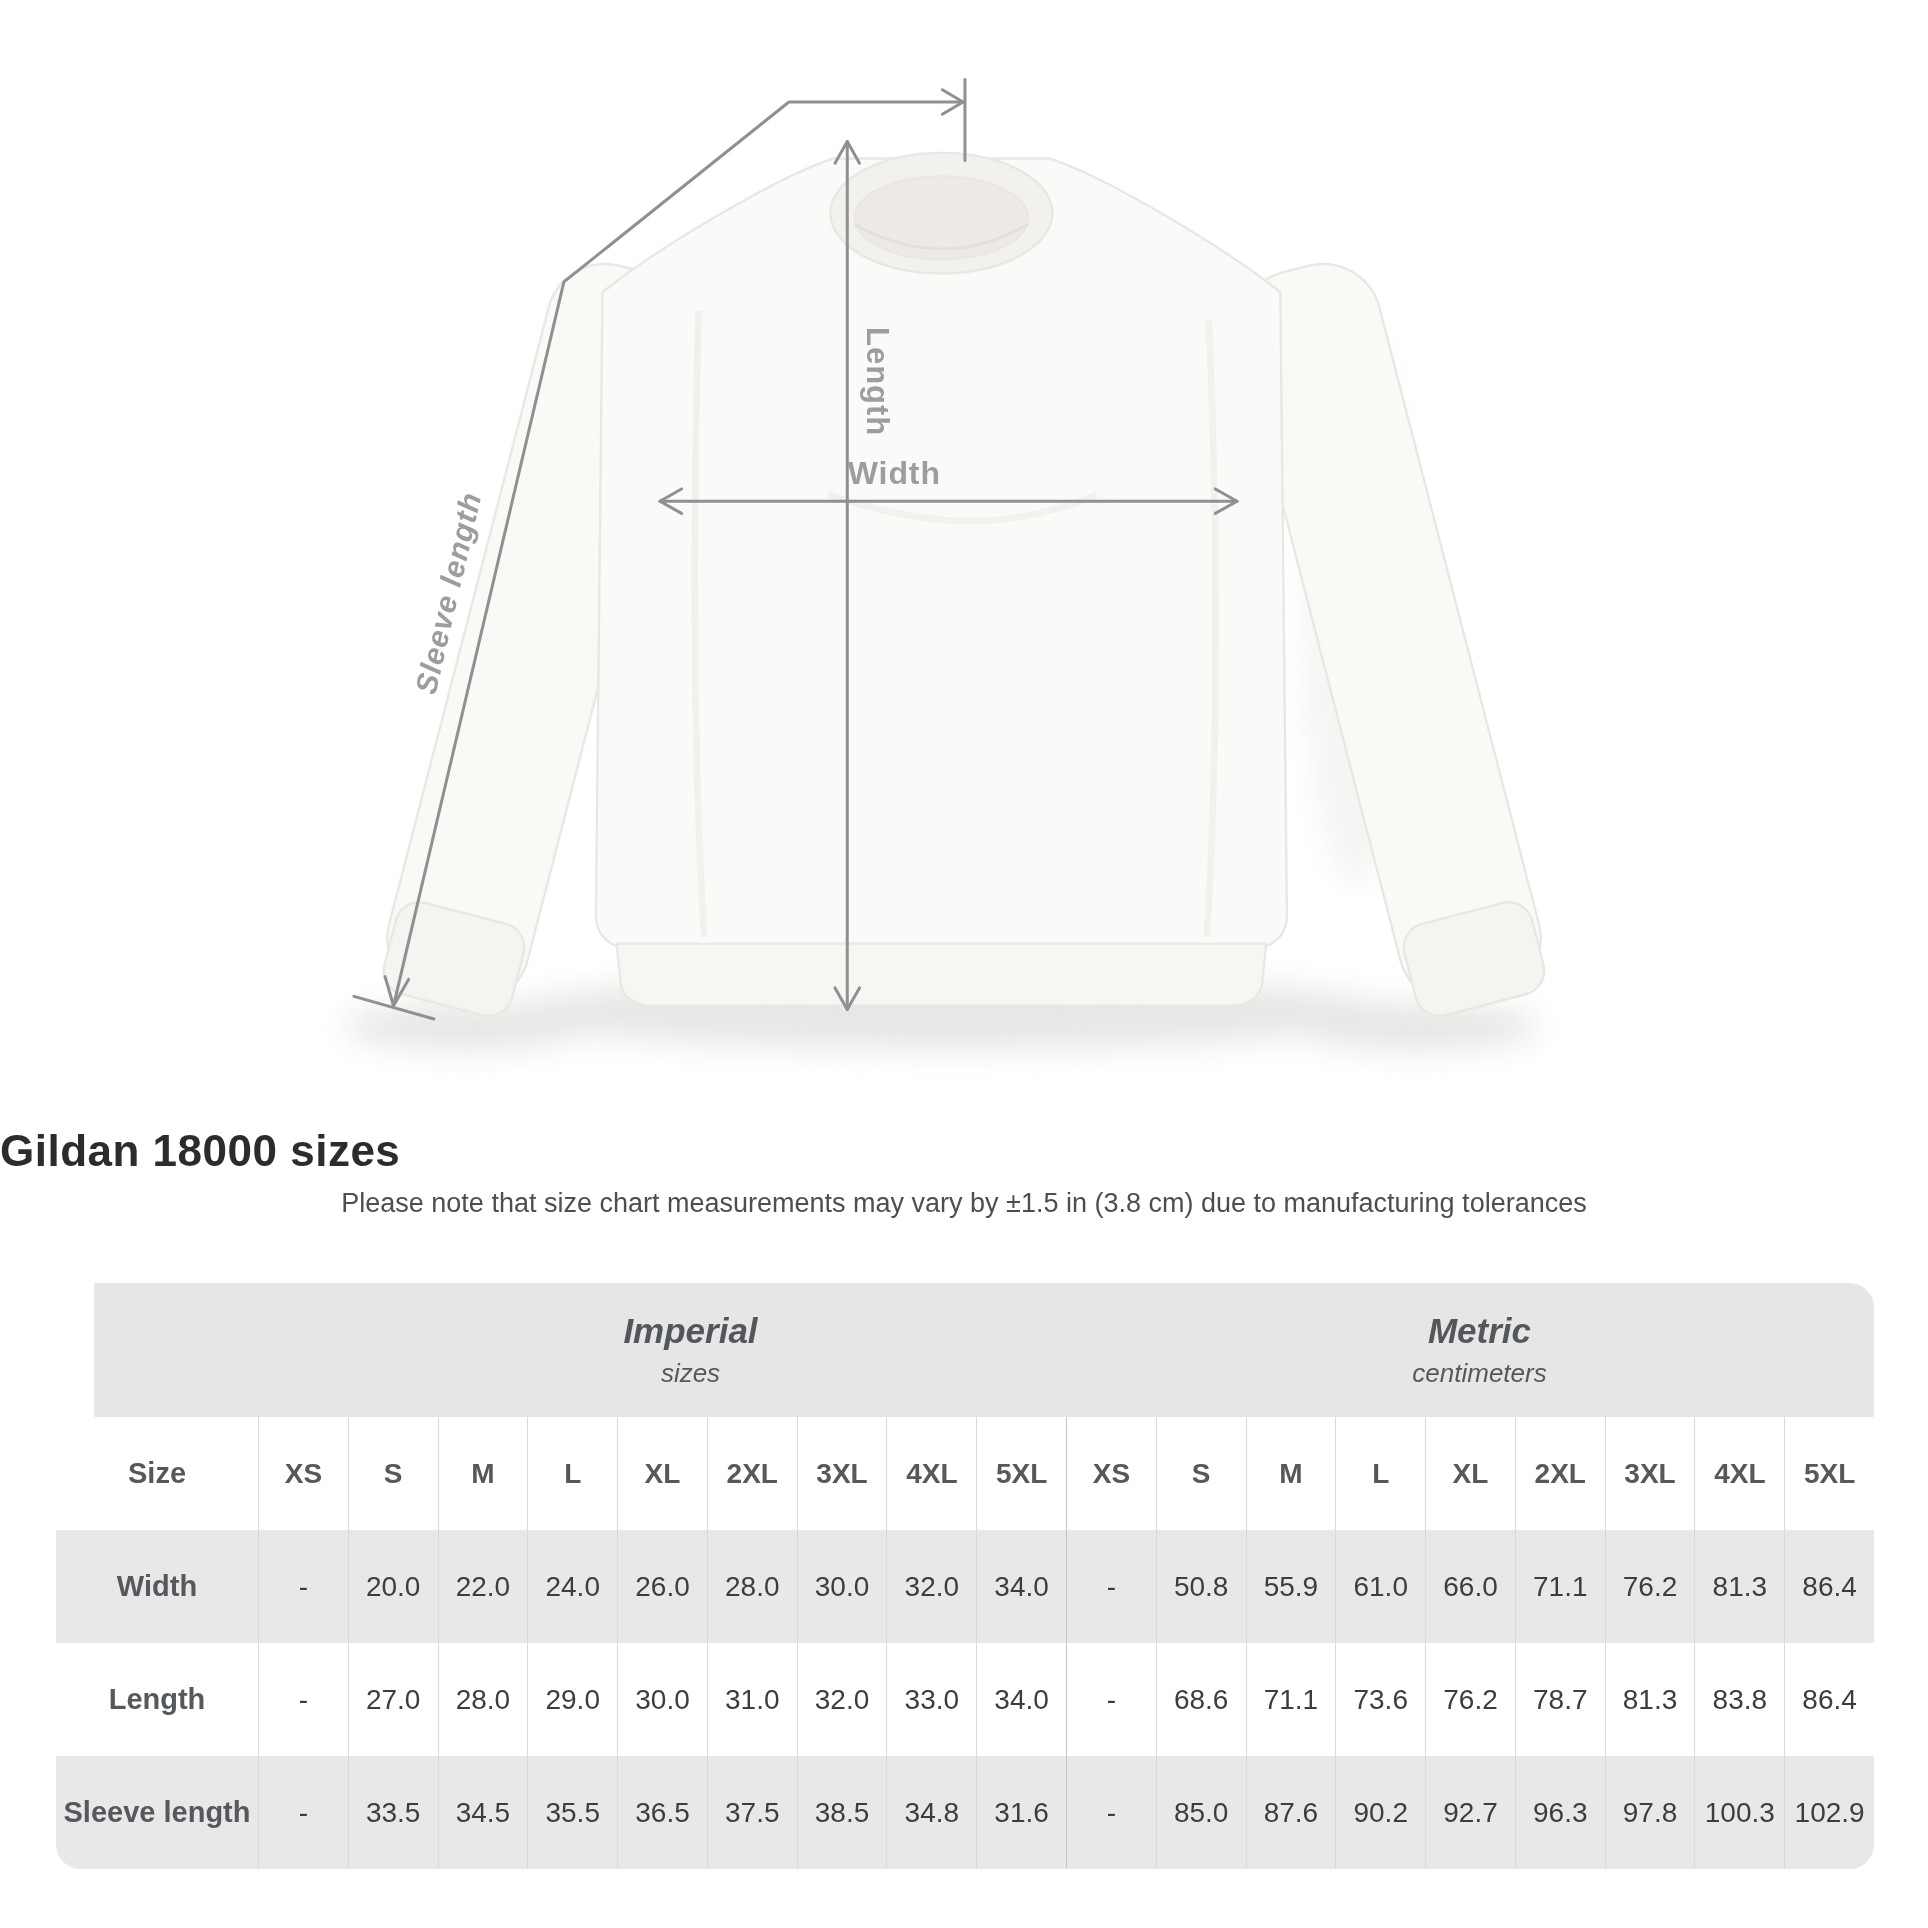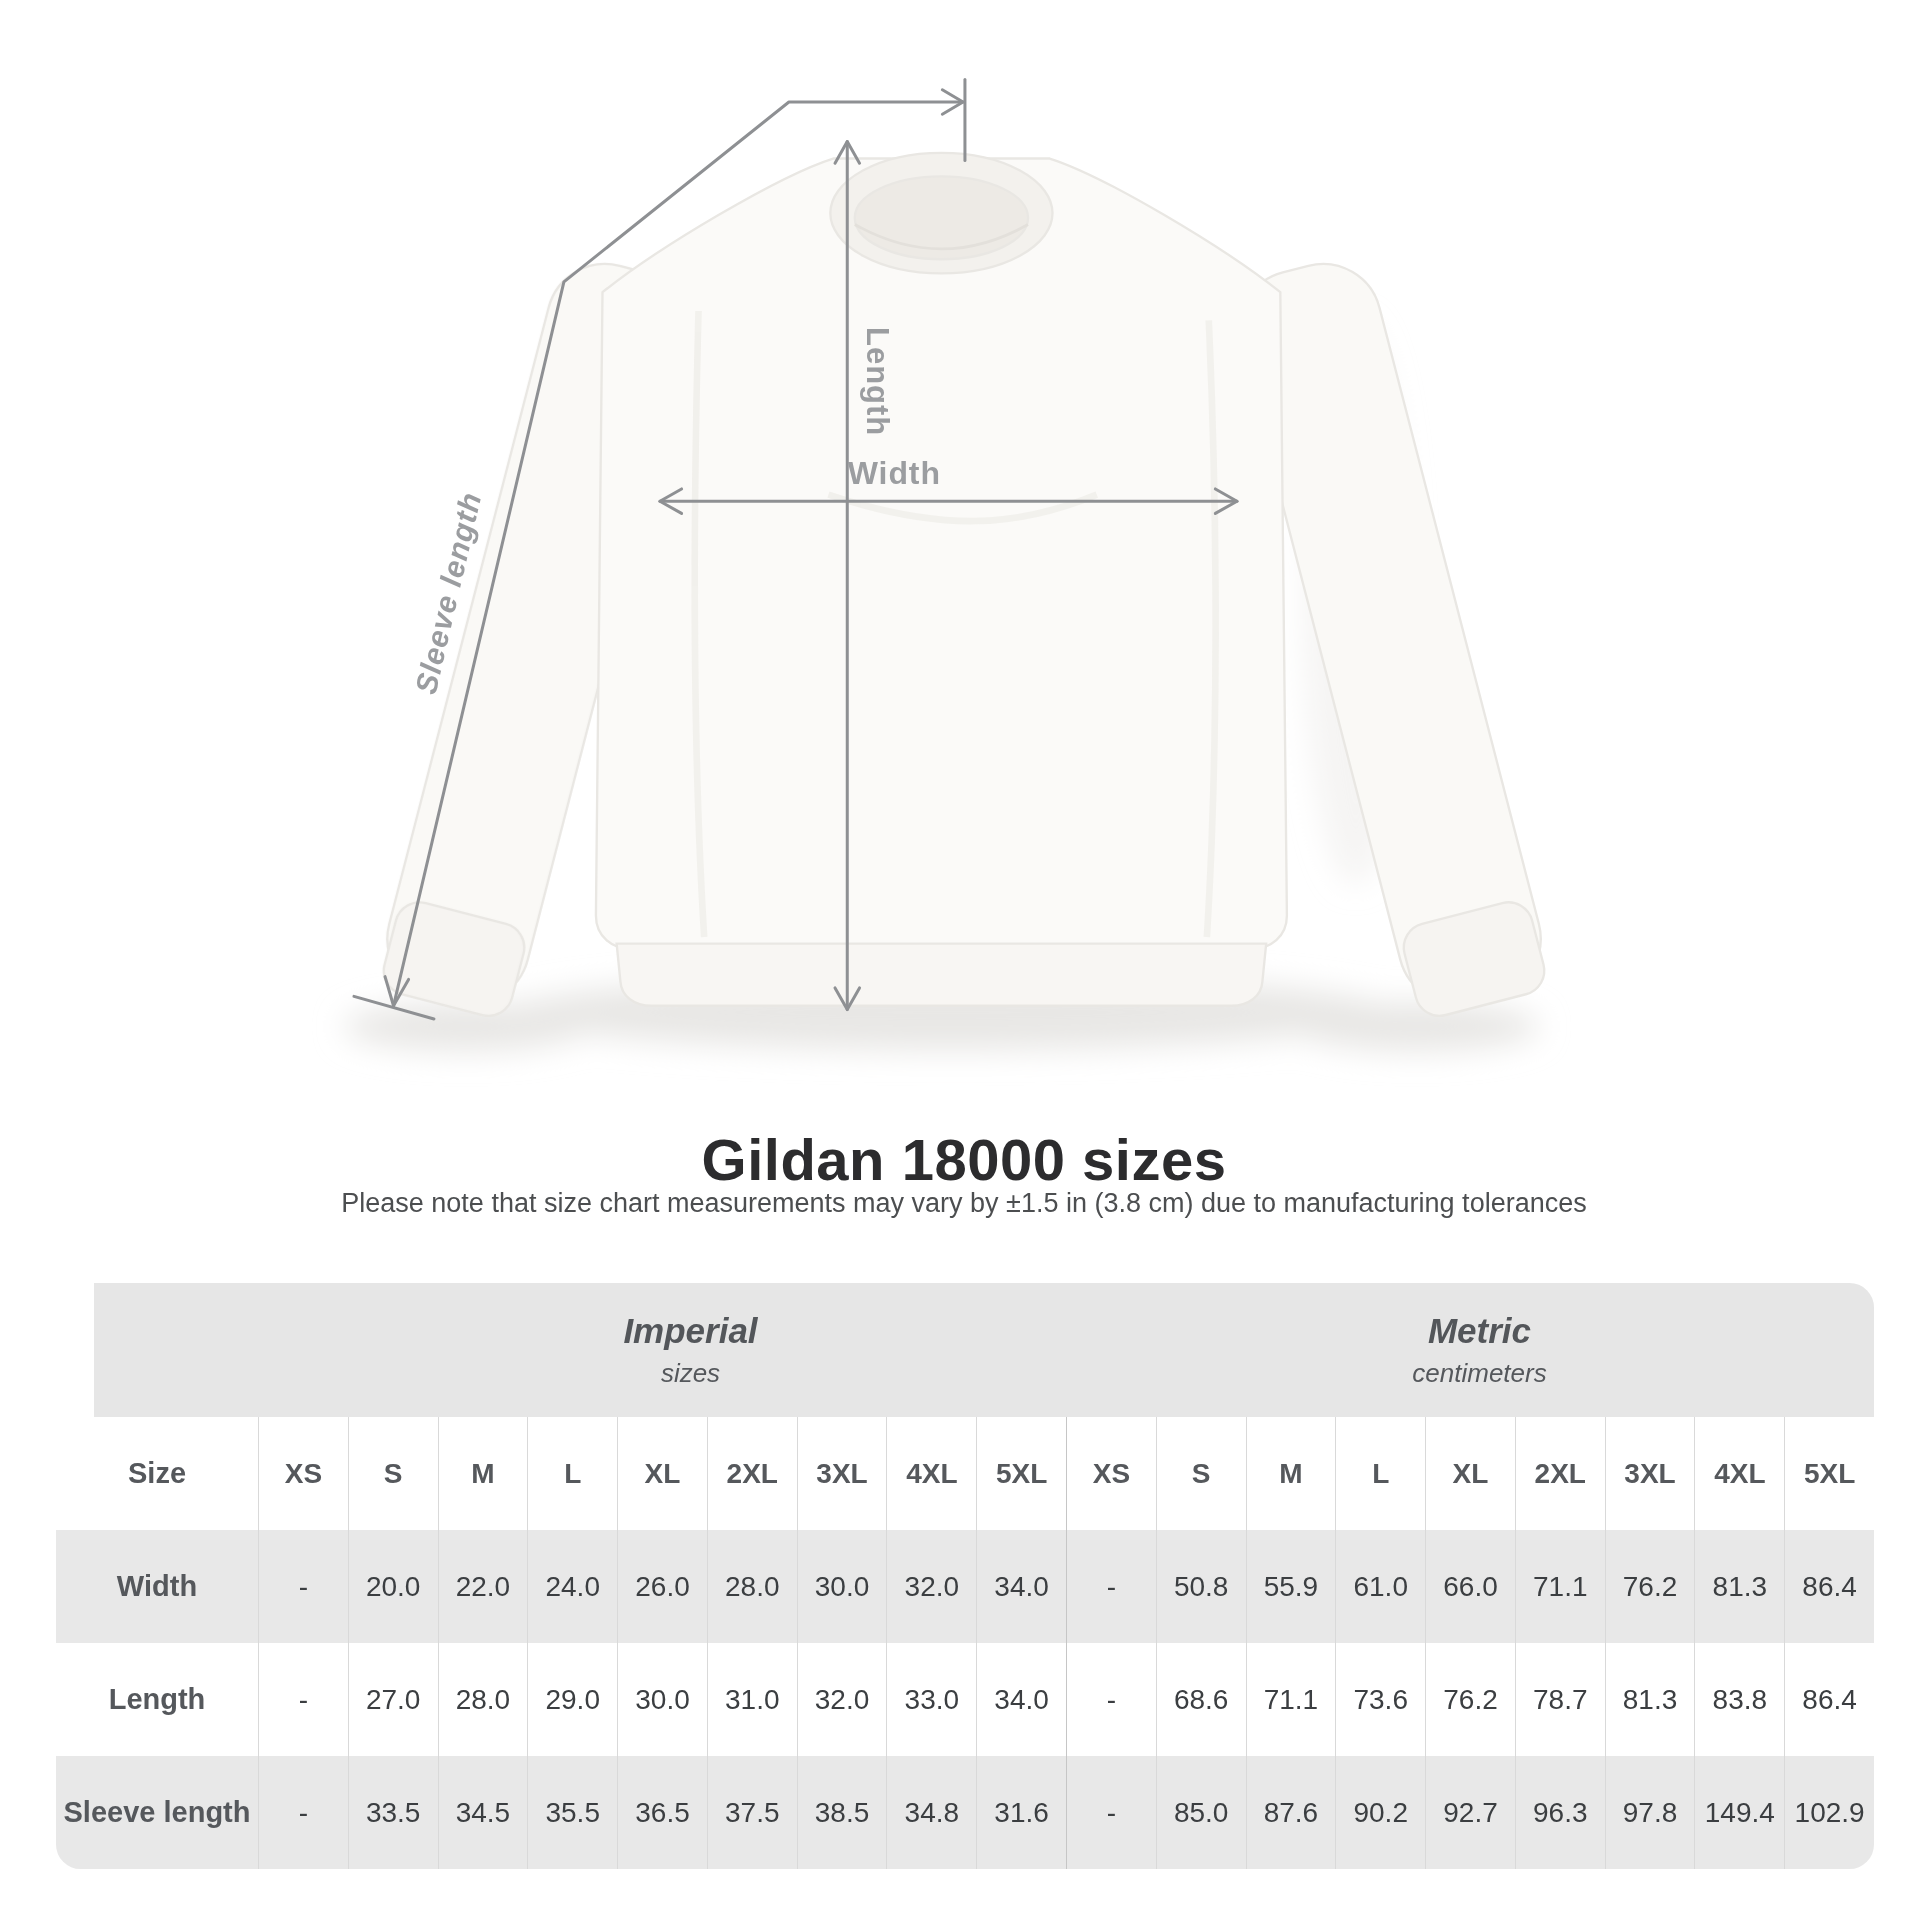--- a/index.html
+++ b/index.html
@@ -5,21 +5,21 @@
   html,body{margin:0;padding:0}
   body{
     width:1928px;height:1928px;position:relative;overflow:hidden;
     background:#ffffff;font-family:"Liberation Sans", sans-serif;
   }
   .figure{position:absolute;top:0;left:0;width:1928px;height:1121px}
   .figure svg{width:100%;height:100%;display:block}
 
   .title{
     position:absolute;top:1126px;left:0;width:1928px;margin:0;
-    text-align:center;font-size:58px;font-weight:bold;color:#2c2c2e;letter-spacing:0.5px;
+    font-size:44px;font-weight:bold;color:#2c2c2e;letter-spacing:0.5px;
   }
   .note{
     position:absolute;top:1188px;left:0;width:1928px;margin:0;
     text-align:center;font-size:27px;color:#4c4e50;
   }
 
   .sizetable{
     position:absolute;left:56px;top:1283px;width:1818px;
     border-radius:24.5px;overflow:hidden;
   }
@@ -208,18 +208,18 @@
     <div class="c">38.5</div>
     <div class="c">34.8</div>
     <div class="c">31.6</div>
     <div class="c mid">-</div>
     <div class="c">85.0</div>
     <div class="c">87.6</div>
     <div class="c">90.2</div>
     <div class="c">92.7</div>
     <div class="c">96.3</div>
     <div class="c">97.8</div>
-    <div class="c">149.4</div>
+    <div class="c">100.3</div>
     <div class="c">102.9</div>
   </div>
 
 </div>
 
 
 </body></html>

